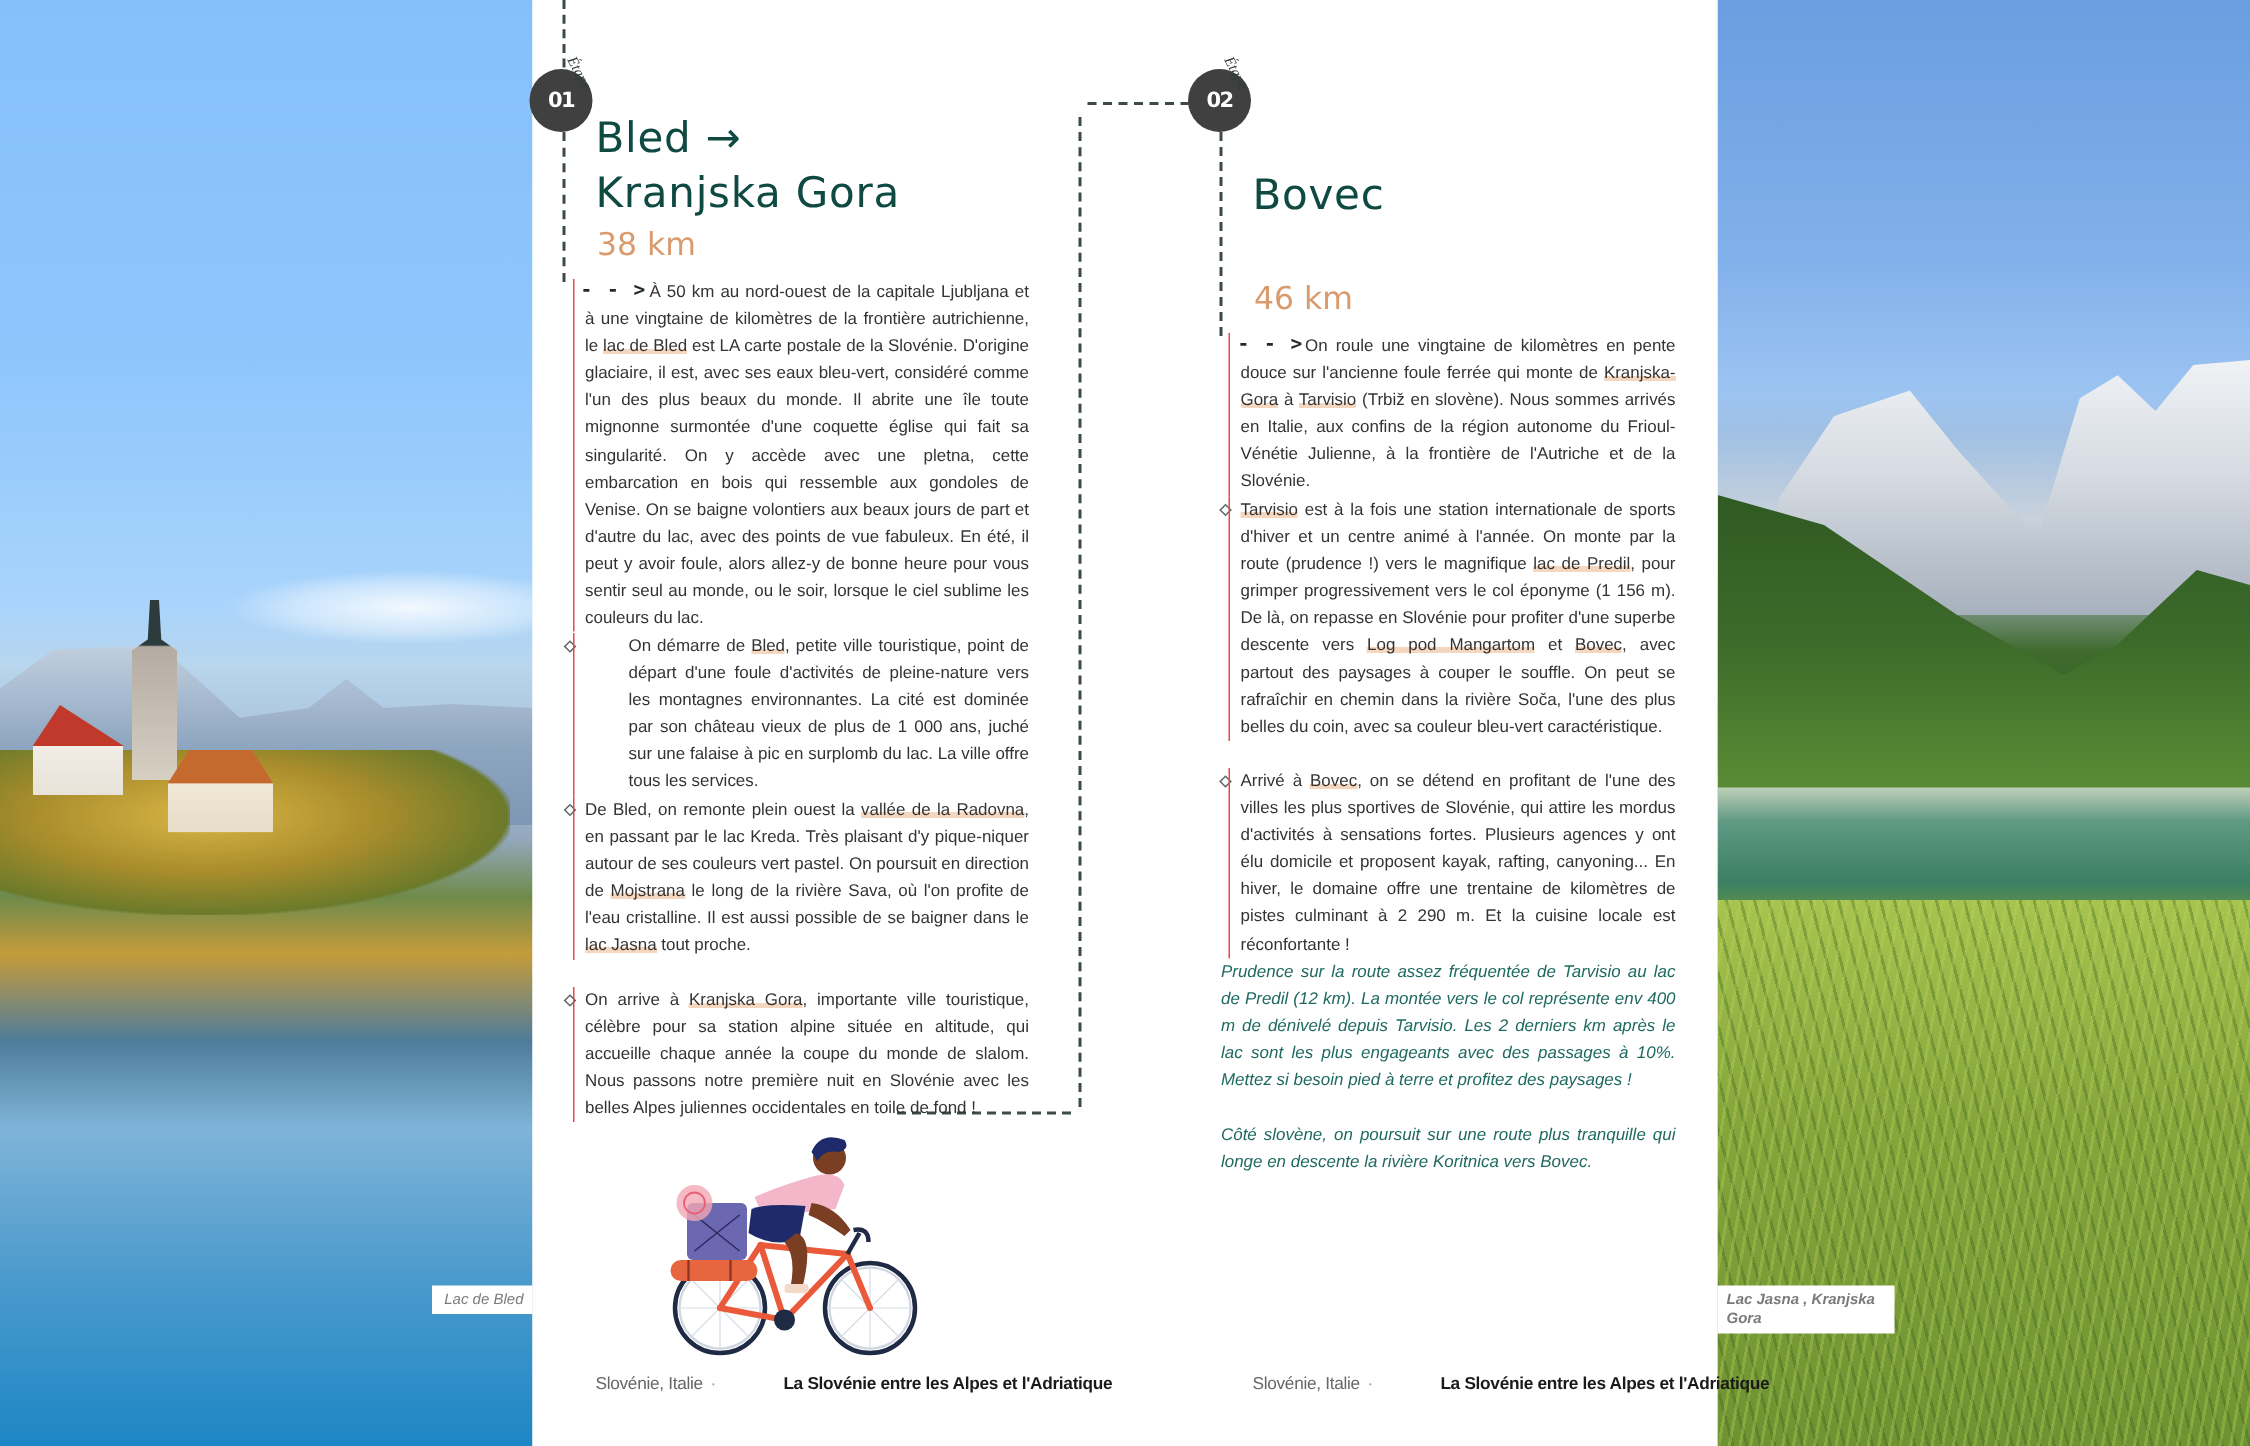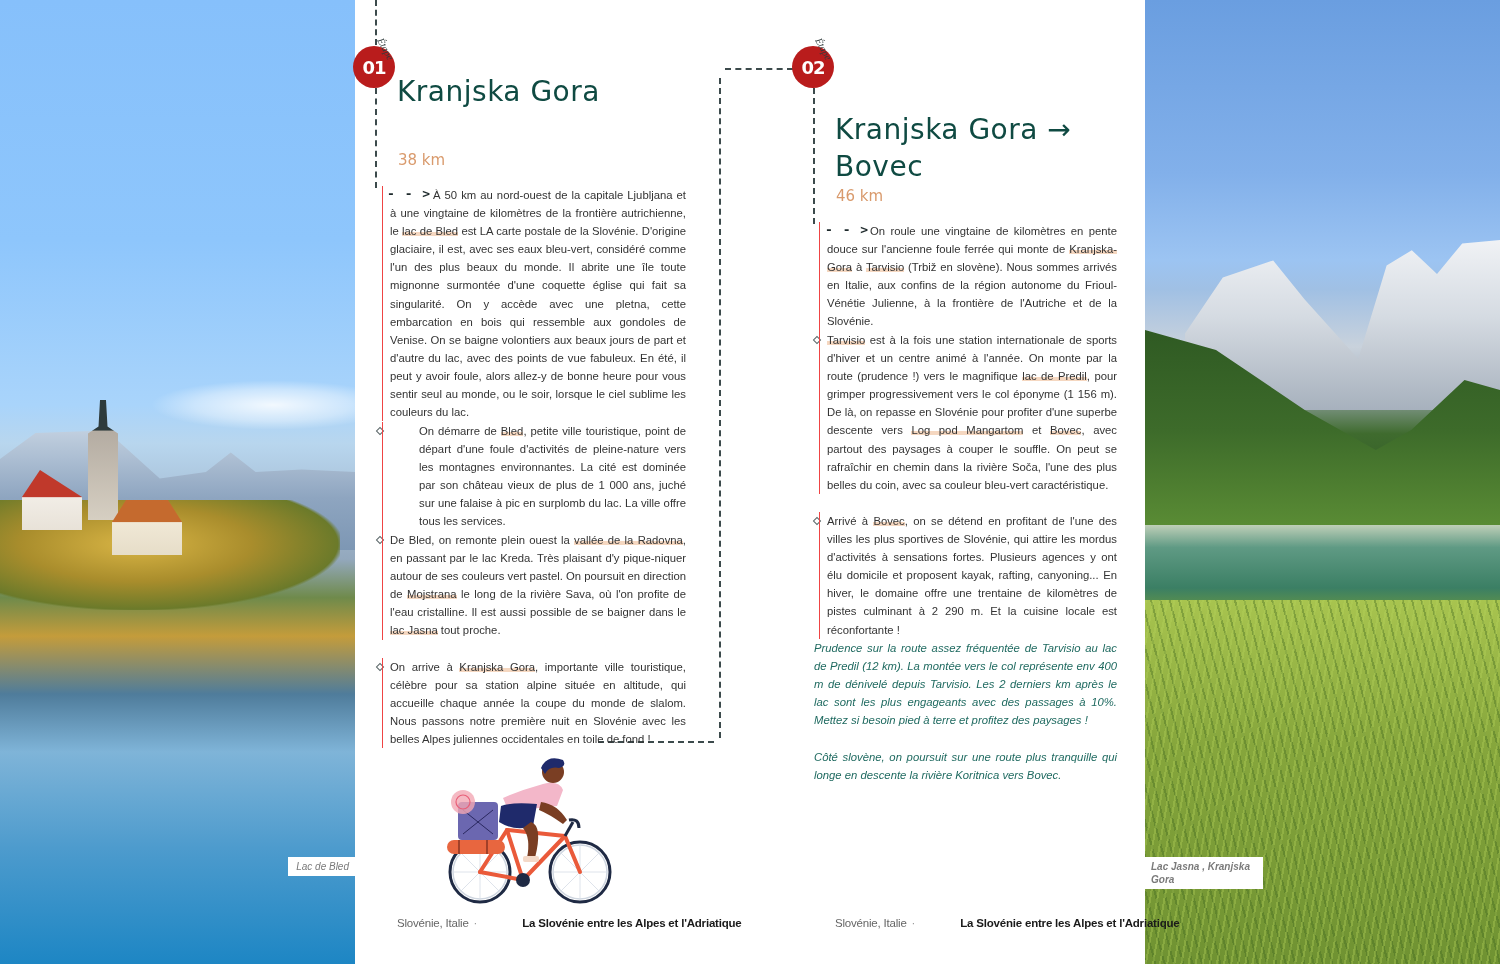--- a/index.html
+++ b/index.html
@@ -77,34 +77,34 @@
   .caption-right { left: 1145px; top: 857px; width: 118px; font-weight: bold; }
 
   
   .page { position: absolute; left: 355px; top: 0; width: 790px; height: 964px; background: #fff; }
 
   .dash-v { position: absolute; border-left: 2px dashed #3c4a4c; width: 0; }
   .dash-h { position: absolute; border-top: 2px dashed #3c4a4c; height: 0; }
 
   .badge {
     position: absolute; width: 42px; height: 42px; border-radius: 50%;
-    background: #b91c1c; color: #fff; display: flex; align-items: center; justify-content: center;
-    font-family: "DejaVu Sans", sans-serif; font-weight: bold; font-size: 18px; letter-spacing: -1px;
+    background: #404040; color: #fff; display: flex; align-items: center; justify-content: center;
+    font-family: "DejaVu Sans", sans-serif; font-weight: bold; font-size: 14px; letter-spacing: -1px;
   }
   .etape {
     position: absolute; font-family: "Liberation Serif", serif; font-style: italic;
     font-size: 10px; color: #2f3b3c; transform: rotate(62deg); transform-origin: left top;
   }
 
   .stage-title {
     position: absolute; color: #0f4a42; font-family: "DejaVu Sans", sans-serif;
     font-size: 28px; line-height: 37px; letter-spacing: 0.5px; font-weight: normal;
   }
   .stage-dist {
-    position: absolute; color: #d99a6c; font-family: "DejaVu Sans", sans-serif; font-size: 15px;
+    position: absolute; color: #d99a6c; font-family: "DejaVu Sans", sans-serif; font-size: 21px;
   }
 
   .lead-arrow {
     position: absolute; color: #1e2a2c; font-family: "DejaVu Sans Mono", monospace;
     font-size: 13px; font-weight: bold; letter-spacing: 1px;
   }
 
   .para {
     position: absolute; font-family: "Liberation Sans", sans-serif; font-size: 11.3px;
     line-height: 18.1px; color: #333; text-align: justify; hyphens: auto;
@@ -156,20 +156,21 @@
 <div class="dash-v" style="left:375px; top:0; height:45px;"></div>
 <div class="dash-v" style="left:375px; top:88px; height:100px;"></div>
 <div class="dash-v" style="left:719px; top:78px; height:660px;"></div>
 <div class="dash-h" style="left:725px; top:68px; width:68px;"></div>
 <div class="dash-h" style="left:598px; top:741px; width:116px;"></div>
 <div class="dash-v" style="left:813px; top:88px; height:136px;"></div>
 
 <div class="badge" style="left:353px; top:46px;">01</div>
 <div class="etape" style="left:385px; top:36px;">Étape</div>
 <div class="stage-title" style="left:397px; top:73px;">
+  <div>Bled →</div>
   <div>Kranjska Gora</div>
 </div>
 <div class="stage-dist" style="left:398px; top:151px;">38 km</div>
 
 <div class="lead-arrow" style="left:387px; top:186px;">- - &gt;</div>
 <div class="para with-rule" style="left:382px; top:186px; width:304px; text-indent:43px;">
   <span>À 50 km au nord-ouest de la capitale Ljubljana et à une vingtaine de kilomètres de la frontière autrichienne, le </span><span class="hl">lac de Bled</span><span> est LA carte postale de la Slovénie. D'origine glaciaire, il est, avec ses eaux bleu-vert, considéré comme l'un des plus beaux du monde. Il abrite une île toute mignonne surmontée d'une coquette église qui fait sa singularité. On y accède avec une pletna, cette embarcation en bois qui ressemble aux gondoles de Venise. On se baigne volontiers aux beaux jours de part et d'autre du lac, avec des points de vue fabuleux. En été, il peut y avoir foule, alors allez-y de bonne heure pour vous sentir seul au monde, ou le soir, lorsque le ciel sublime les couleurs du lac.</span>
 </div>
 
 <div class="bullet" style="left:377px; top:428px;"></div>
@@ -183,21 +184,20 @@
 </div>
 
 <div class="bullet" style="left:377px; top:664px;"></div>
 <div class="para with-rule" style="left:382px; top:658px; width:304px;">
   <span>On arrive à </span><span class="hl">Kranjska Gora</span><span>, importante ville touristique, célèbre pour sa station alpine située en altitude, qui accueille chaque année la coupe du monde de slalom. Nous passons notre première nuit en Slovénie avec les belles Alpes juliennes occidentales en toile de fond !</span>
 </div>
 
 <div class="badge" style="left:792px; top:46px;">02</div>
 <div class="etape" style="left:823px; top:36px;">Étape</div>
 <div class="stage-title" style="left:835px; top:111px;">
-  <div>Kranjska Gora →</div>
   <div>Bovec</div>
 </div>
 <div class="stage-dist" style="left:836px; top:187px;">46 km</div>
 
 <div class="lead-arrow" style="left:825px; top:222px;">- - &gt;</div>
 <div class="para with-rule" style="left:819px; top:222px; width:298px; text-indent:43px;">
   <span>On roule une vingtaine de kilomètres en pente douce sur l'ancienne foule ferrée qui monte de </span><span class="hl">Kranjska-Gora</span><span> à </span><span class="hl">Tarvisio</span><span> (Trbiž en slovène). Nous sommes arrivés en Italie, aux confins de la région autonome du Frioul-Vénétie Julienne, à la frontière de l'Autriche et de la Slovénie.</span>
 </div>
 
 <div class="bullet" style="left:814px; top:337px;"></div>

